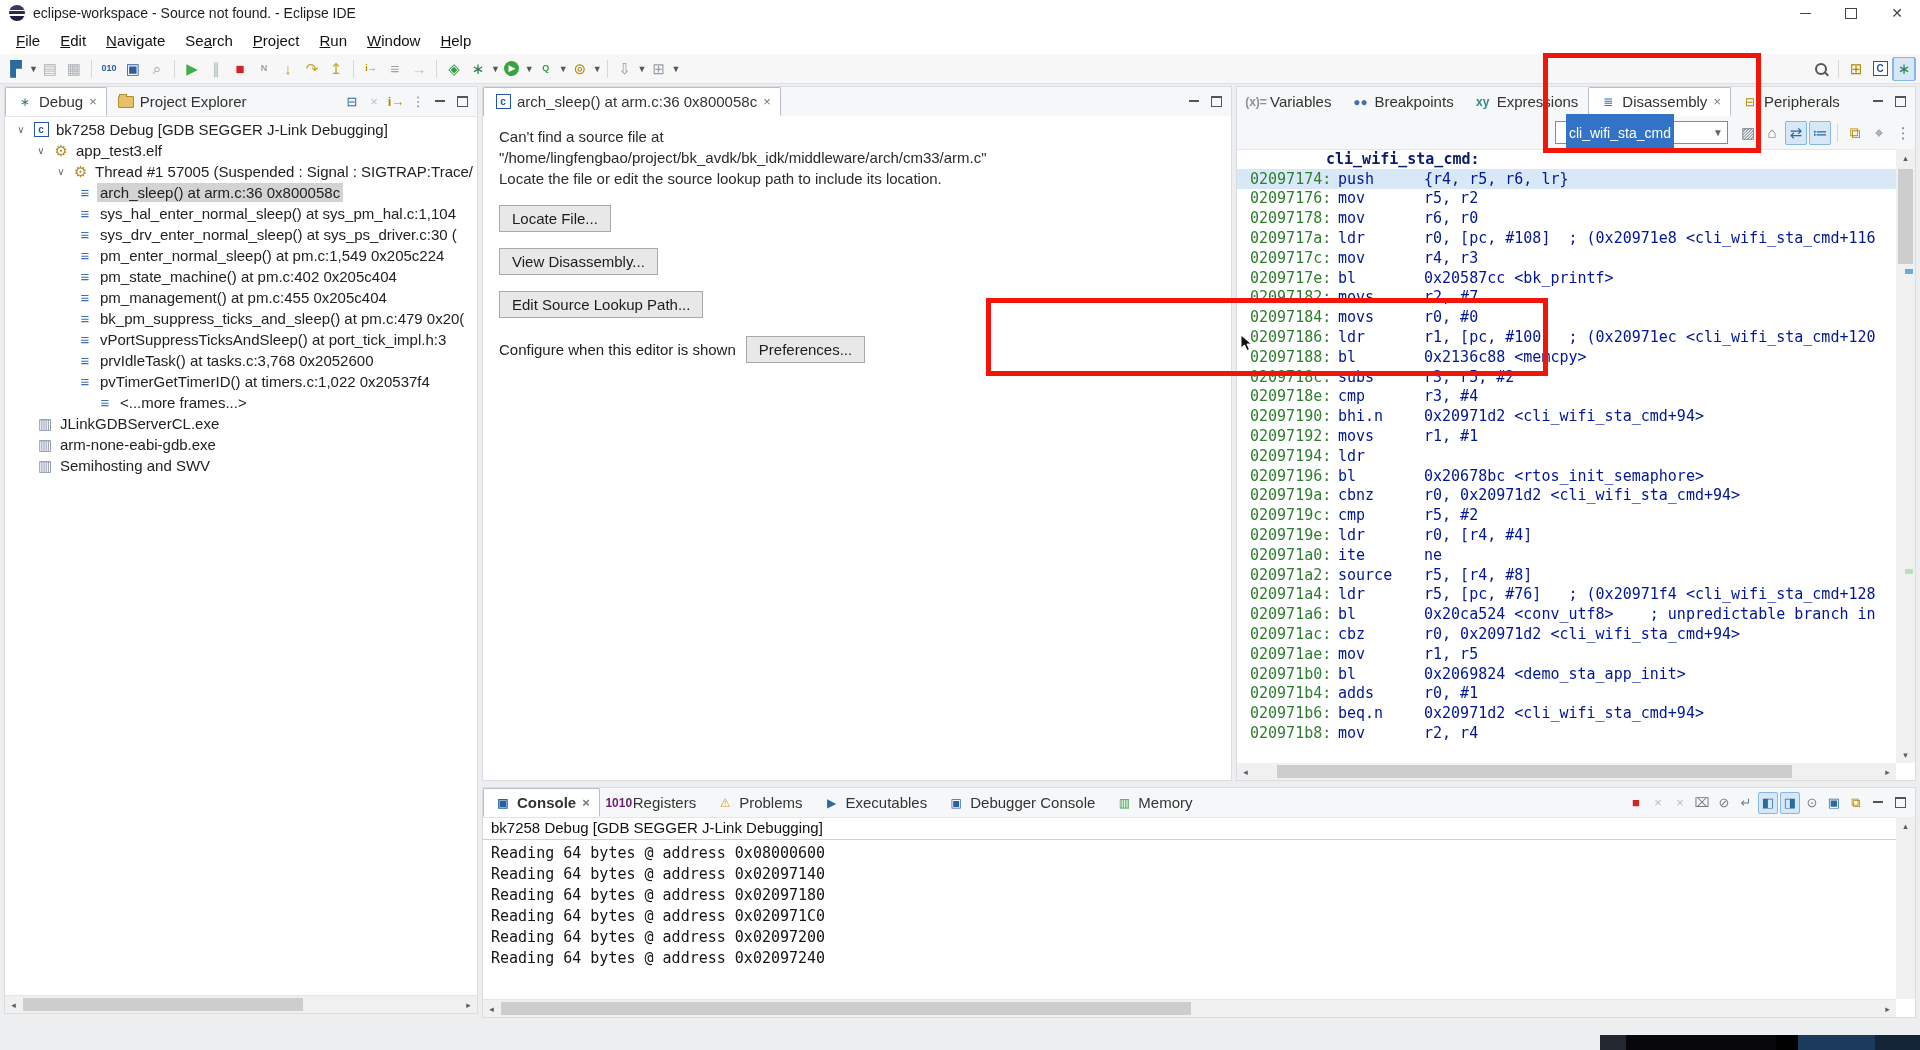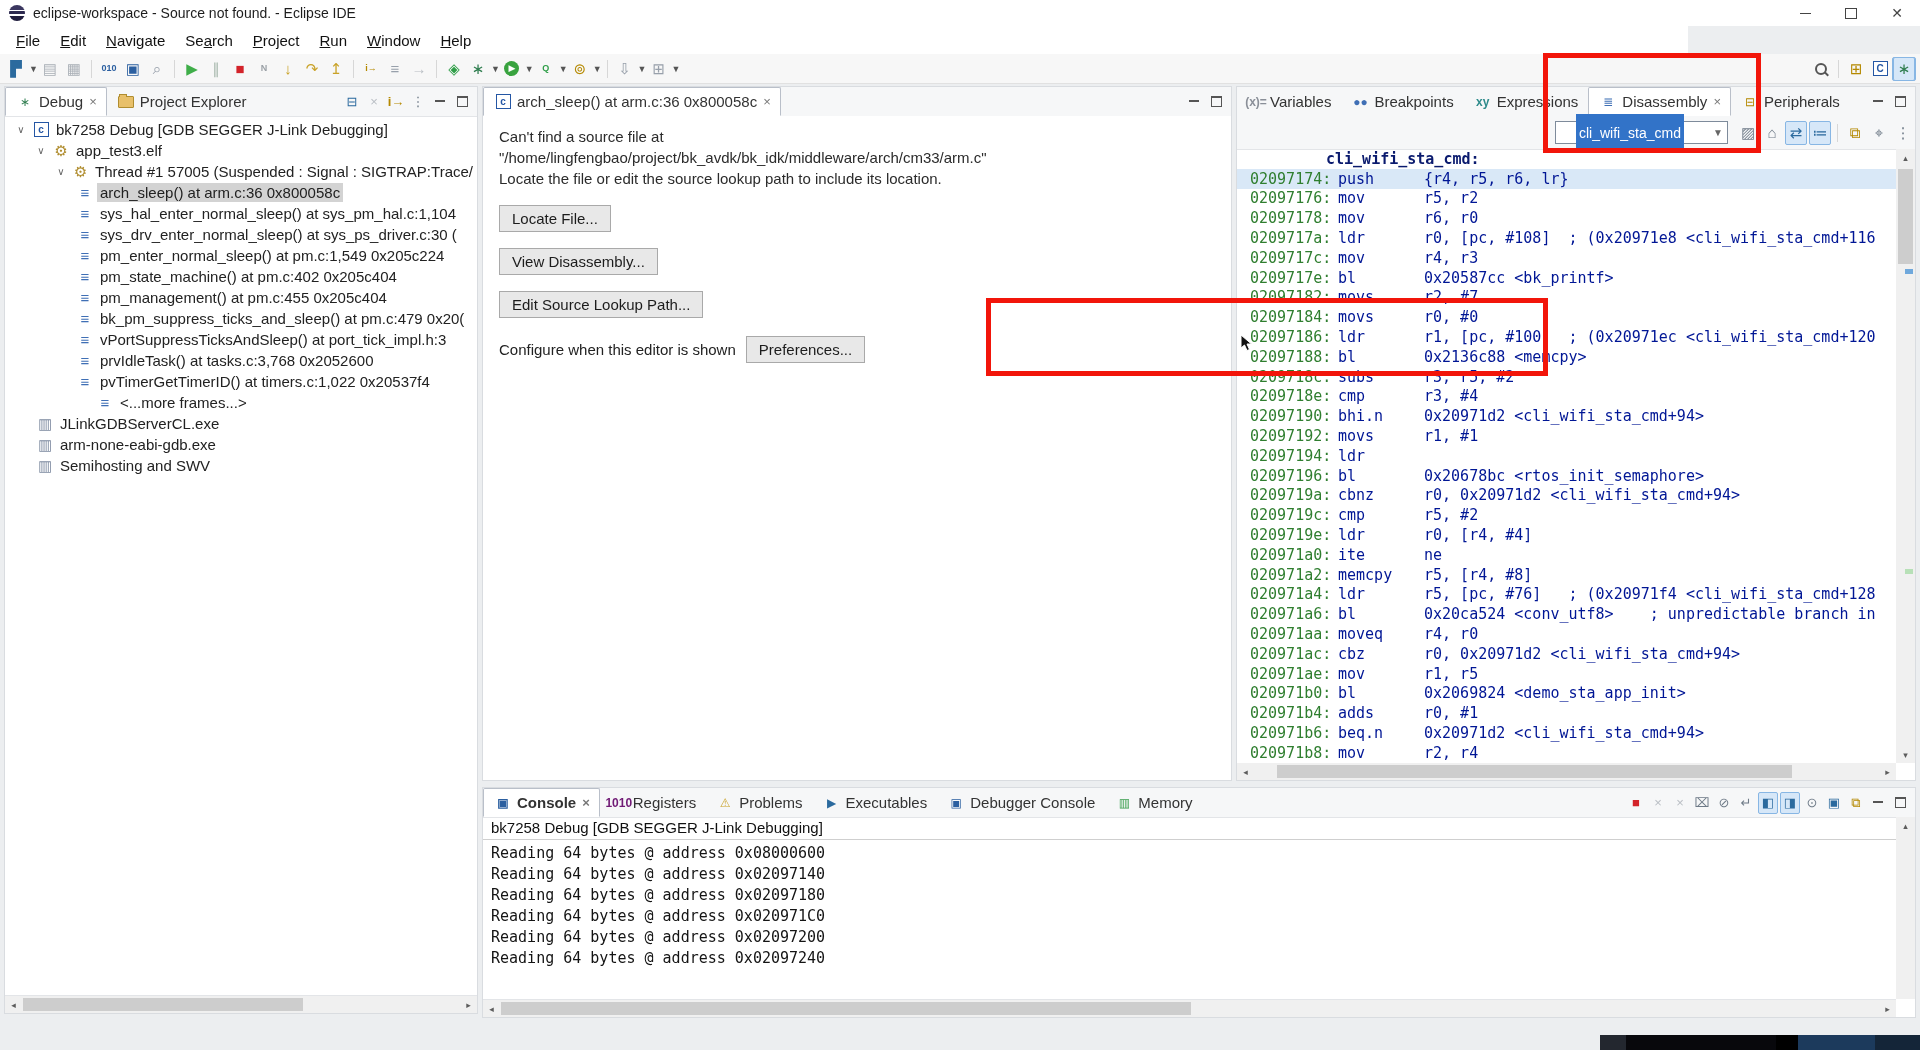--- a/index.html
+++ b/index.html
@@ -10,21 +10,21 @@
   #titlebar{left:0;top:0;width:1920px;height:26px;background:#fff;display:flex;align-items:center;justify-content:center;}
   .ecl-logo{width:16px;height:16px;border-radius:50%;margin:0 8px 0 9px;
     background:linear-gradient(180deg,#3b3760 0 30%,#fff 30% 38%,#2d2a50 38% 58%,#fff 58% 66%,#201d3d 66% 100%);}
   #title-text{font-size:14px;color:#1d1d1d;}
   #win-controls{margin-left:auto;display:flex;height:26px;}
   .wbtn{width:46px;height:26px;display:flex;align-items:center;justify-content:center;color:#444;}
   .gl-min{width:11px;height:0;border-bottom:1px solid #444;display:block;}
   .gl-max{width:10px;height:9px;border:1px solid #444;display:block;}
   .gl-x{font-size:14px;line-height:1;}
   
-  #menubar{left:0;top:26px;width:1688px;height:28px;background:#fff;display:flex;align-items:center;padding-left:6px;box-sizing:border-box;}
+  #menubar{left:0;top:26px;width:1920px;height:28px;background:#fff;display:flex;align-items:center;padding-left:6px;box-sizing:border-box;}
   .menu-item{padding:3px 10px;color:#111;}
   .menu-item u{text-decoration:underline;}
   
   #toolbar{left:0;top:54px;width:1920px;height:30px;background:#f7f7f7;border-bottom:1px solid #e1e1e1;
     display:flex;align-items:center;padding:0 4px;box-sizing:border-box;}
   .tb-sep{width:1px;height:18px;background:#d7d7d7;margin:0 5px;}
   .ic{display:inline-flex;align-items:center;justify-content:center;width:22px;height:22px;
       font-size:15px;line-height:1;border:1px solid transparent;border-radius:2px;}
   .ic.small-text{font-size:9px;font-weight:bold;letter-spacing:0;}
   .ic.toggled{background:#d6e7f8;border-color:#87b6e4;}
@@ -64,21 +64,21 @@
   .msg-line{line-height:21px;color:#2b2b2b;}
   .btn{display:inline-block;background:#e8e8e8;border:1px solid #a9a9a9;padding:4px 12px;margin-top:16px;color:#1c1c1c;}
   .cfg-row{margin-top:18px;display:flex;align-items:center;}
   .cfg-row .btn{margin-top:0;margin-left:10px;}
   
   #right-panel{left:1236px;top:86px;width:680px;height:695px;}
   #dis-toolbar{position:absolute;left:0;top:29px;right:0;height:33px;background:#f6f7f8;border-bottom:1px solid #e3e5e8;
      display:flex;align-items:center;}
   #addr-combo{margin-left:318px;width:196px;height:23px;border:1px solid #7e8b9b;background:#fff;
      display:flex;align-items:center;box-sizing:border-box;}
-  #addr-combo .val{background:#3273c8;color:#fff;padding:11px 3px;margin-left:20px;font-size:14px;}
+  #addr-combo .val{background:#3273c8;color:#fff;padding:11px 3px;margin-left:10px;font-size:14px;}
   #addr-combo .dd{margin-left:auto;margin-right:4px;color:#666;font-size:10px;}
   #dis-icons{display:flex;align-items:center;margin-left:8px;}
   #dis-body{position:absolute;left:0;top:62px;right:19px;bottom:17px;overflow:hidden;
      font-family:"DejaVu Sans Mono",monospace;font-size:15px;color:#001695;}
   .dline{height:19.8px;display:flex;align-items:center;white-space:pre;}
   .dline.hl{background:#d9e8f7;}
   .daddr{color:#2f7e2f;width:88px;flex:0 0 88px;padding-left:13px;}
   .dmn{width:86px;flex:0 0 86px;}
   .dlabel{font-weight:bold;color:#0a1a6e;padding-left:89px;}
   
@@ -474,24 +474,23 @@
       <div class="dline"><span class="daddr">0209718c:</span><span class="dmn">subs</span><span class="dops">r3, r5, #2</span></div>
       <div class="dline"><span class="daddr">0209718e:</span><span class="dmn">cmp</span><span class="dops">r3, #4</span></div>
       <div class="dline"><span class="daddr">02097190:</span><span class="dmn">bhi.n</span><span class="dops">0x20971d2 &lt;cli_wifi_sta_cmd+94&gt;</span></div>
       <div class="dline"><span class="daddr">02097192:</span><span class="dmn">movs</span><span class="dops">r1, #1</span></div>
       <div class="dline"><span class="daddr">02097194:</span><span class="dmn">ldr</span></div>
       <div class="dline"><span class="daddr">02097196:</span><span class="dmn">bl</span><span class="dops">0x20678bc &lt;rtos_init_semaphore&gt;</span></div>
       <div class="dline"><span class="daddr">0209719a:</span><span class="dmn">cbnz</span><span class="dops">r0, 0x20971d2 &lt;cli_wifi_sta_cmd+94&gt;</span></div>
       <div class="dline"><span class="daddr">0209719c:</span><span class="dmn">cmp</span><span class="dops">r5, #2</span></div>
       <div class="dline"><span class="daddr">0209719e:</span><span class="dmn">ldr</span><span class="dops">r0, [r4, #4]</span></div>
       <div class="dline"><span class="daddr">020971a0:</span><span class="dmn">ite</span><span class="dops">ne</span></div>
-      <div class="dline"><span class="daddr">020971a2:</span><span class="dmn">memcpy</span><span class="dops">r5, [r4, #8]</span></div>
+      <div class="dline"><span class="daddr">020971a2:</span><span class="dmn">source</span><span class="dops">r5, [r4, #8]</span></div>
       <div class="dline"><span class="daddr">020971a4:</span><span class="dmn">ldr</span><span class="dops">r5, [pc, #76]   ; (0x20971f4 &lt;cli_wifi_sta_cmd+128</span></div>
       <div class="dline"><span class="daddr">020971a6:</span><span class="dmn">bl</span><span class="dops">0x20ca524 &lt;conv_utf8&gt;    ; unpredictable branch in</span></div>
-      <div class="dline"><span class="daddr">020971aa:</span><span class="dmn">moveq</span><span class="dops">r4, r0</span></div>
       <div class="dline"><span class="daddr">020971ac:</span><span class="dmn">cbz</span><span class="dops">r0, 0x20971d2 &lt;cli_wifi_sta_cmd+94&gt;</span></div>
       <div class="dline"><span class="daddr">020971ae:</span><span class="dmn">mov</span><span class="dops">r1, r5</span></div>
       <div class="dline"><span class="daddr">020971b0:</span><span class="dmn">bl</span><span class="dops">0x2069824 &lt;demo_sta_app_init&gt;</span></div>
       <div class="dline"><span class="daddr">020971b4:</span><span class="dmn">adds</span><span class="dops">r0, #1</span></div>
       <div class="dline"><span class="daddr">020971b6:</span><span class="dmn">beq.n</span><span class="dops">0x20971d2 &lt;cli_wifi_sta_cmd+94&gt;</span></div>
       <div class="dline"><span class="daddr">020971b8:</span><span class="dmn">mov</span><span class="dops">r2, r4</span></div>
     </div>
   <div id="dis-vscroll" class="vscroll">
     <span class="sb-btn" style="top:0;right:1px">▴</span>
     <span class="sb-thumb" id="dis-vthumb"></span>

